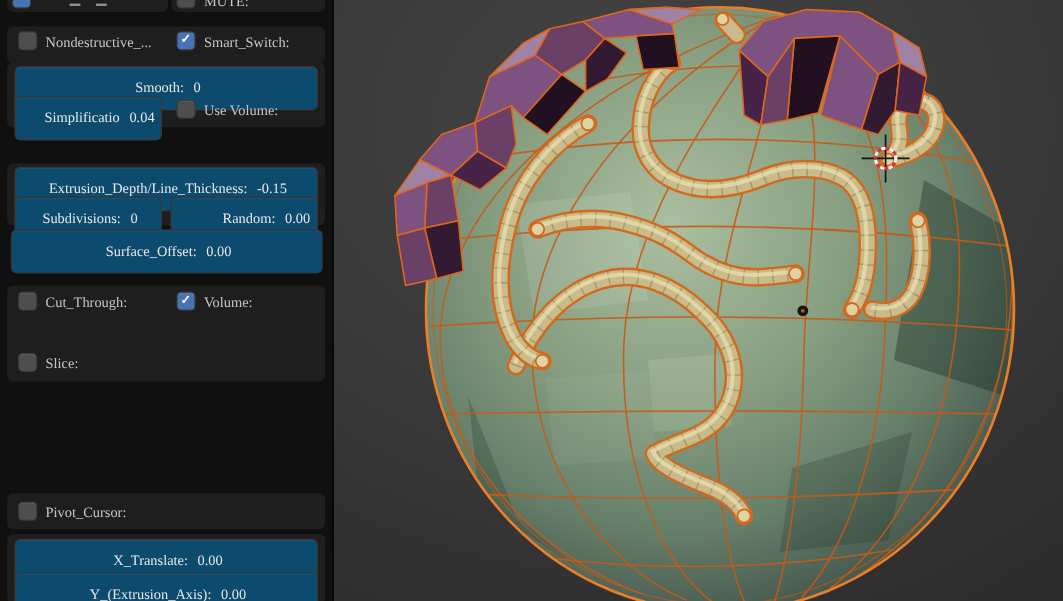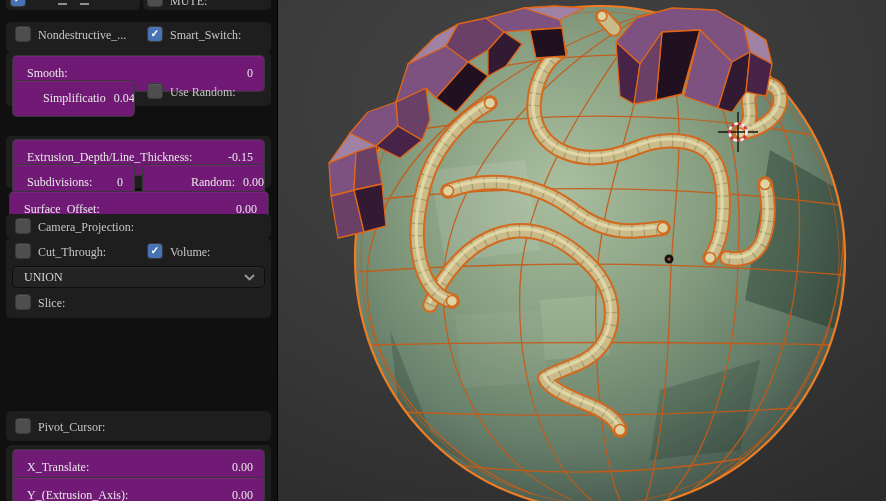--- a/index.html
+++ b/index.html
@@ -8,22 +8,22 @@
 
   
   .panel{position:absolute;left:0;top:0;width:278px;height:501px;background:#101010;overflow:hidden;}
   .box{position:absolute;left:6px;width:265px;background:#1e1e1e;border-radius:5px;}
   .cb{position:absolute;width:14px;height:14px;background:#4e4e4e;border-radius:3px;
       box-shadow:0 0 0 1px #3a3a3a, inset 0 1px 0 rgba(255,255,255,.06);}
   .cb.on{background:var(--accent,#4772b3);}
   .cb.on::after{content:"✓";position:absolute;left:2.5px;top:-0.5px;font-size:10.5px;line-height:14px;
       color:#fff;font-weight:bold;}
   .lb{position:absolute;font-size:12px;color:#c6c6c6;line-height:15px;white-space:nowrap;}
-  .sl{position:absolute;height:35px;background:#701a75;border-radius:4px;display:flex;align-items:center;
-      justify-content:space-between;padding:0 11px 0 14px;box-sizing:border-box;font-size:12px;color:#e9e9e9;
+  .sl{position:absolute;height:35px;background:#0c4a6e;border-radius:4px;display:flex;align-items:center;
+      justify-content:center;padding:0 11px 0 14px;box-sizing:border-box;font-size:12px;color:#e9e9e9;
       box-shadow:0 0 0 1px #373737, inset 0 1px 0 rgba(255,255,255,.05);white-space:nowrap;overflow:hidden;}
   .sl .slv{margin-left:8px;}
   .dd{position:absolute;height:20px;background:#232323;border-radius:4px;display:flex;align-items:center;
       justify-content:space-between;padding:0 9px 0 11px;box-sizing:border-box;font-size:12px;color:#d5d5d5;
       box-shadow:0 0 0 1px #0d0d0d, inset 0 1px 0 rgba(255,255,255,.04);}
   .focus-dash{position:absolute;border:1px dashed #e9e9e9;border-radius:4px;}
   .frag{position:absolute;width:9px;height:2px;background:#8f8f8f;}
 
   
   .vp{position:absolute;left:278px;top:0;width:608px;height:501px;box-shadow:-1px 0 0 #000;}
@@ -73,21 +73,21 @@
     <div class="box" style="top:52px;height:54px;">
       <div class="sl" style="left:7px;top:4px;width:251px;">
         <span class="sll">Smooth:</span>
         <span class="slv">0</span>
       </div>
       <div class="sl" style="left:7px;top:29px;width:121px;padding-left:30px;">
         <span class="sll">Simplificatio</span>
         <span class="slv">0.04</span>
       </div>
       <span class="cb" style="left:142px;top:32px;"></span>
-      <span class="lb" style="left:164px;top:33px;">Use Random:</span>
+      <span class="lb" style="left:164px;top:33px;">Use Volume:</span>
     </div>
 
     <div class="box" style="top:96px;height:34px;margin-top:48px;">
       <span class="cb" style="left:10px;top:5px;"></span>
       <span class="lb" style="left:32px;top:6px;">Spin:</span>
     </div>
 
     <div class="box" style="top:136px;height:52px;">
       <div class="sl" style="left:7px;top:4px;width:251px;">
         <span class="sll">Extrusion_Depth/Line_Thickness:</span>
@@ -101,36 +101,26 @@
         <span class="sll">Random:</span>
         <span class="slv">0.00</span>
       </div>
     </div>
 
     <div class="sl" style="left:10px;top:192px;width:258px;">
       <span class="sll">Surface_Offset:</span>
       <span class="slv">0.00</span>
     </div>
 
-    <div class="box" style="top:214px;height:24px;">
-      <span class="cb" style="left:10px;top:5px;"></span>
-      <span class="lb" style="left:32px;top:6px;">Camera_Projection:</span>
-    </div>
 
     <div class="box" style="top:238px;height:80px;">
       <span class="cb" style="left:10px;top:6px;"></span>
       <span class="lb" style="left:32px;top:7px;">Cut_Through:</span>
       <span class="cb on" style="left:142px;top:6px;"></span>
       <span class="lb" style="left:164px;top:7px;">Volume:</span>
-      <div class="dd" style="left:7px;top:29px;width:251px;">
-        <span>UNION</span>
-        <svg width="11" height="7" viewBox="0 0 11 7">
-          <polyline points="1,1 5.5,5.5 10,1" fill="none" stroke="#9a9a9a" stroke-width="1.8"></polyline>
-        </svg>
-      </div>
       <span class="cb" style="left:10px;top:57px;"></span>
       <span class="lb" style="left:32px;top:58px;">Slice:</span>
     </div>
 
 
     <div class="box" style="top:411px;height:30px;">
       <span class="cb" style="left:10px;top:8px;"></span>
       <span class="lb" style="left:32px;top:9px;">Pivot_Cursor:</span>
     </div>
 

